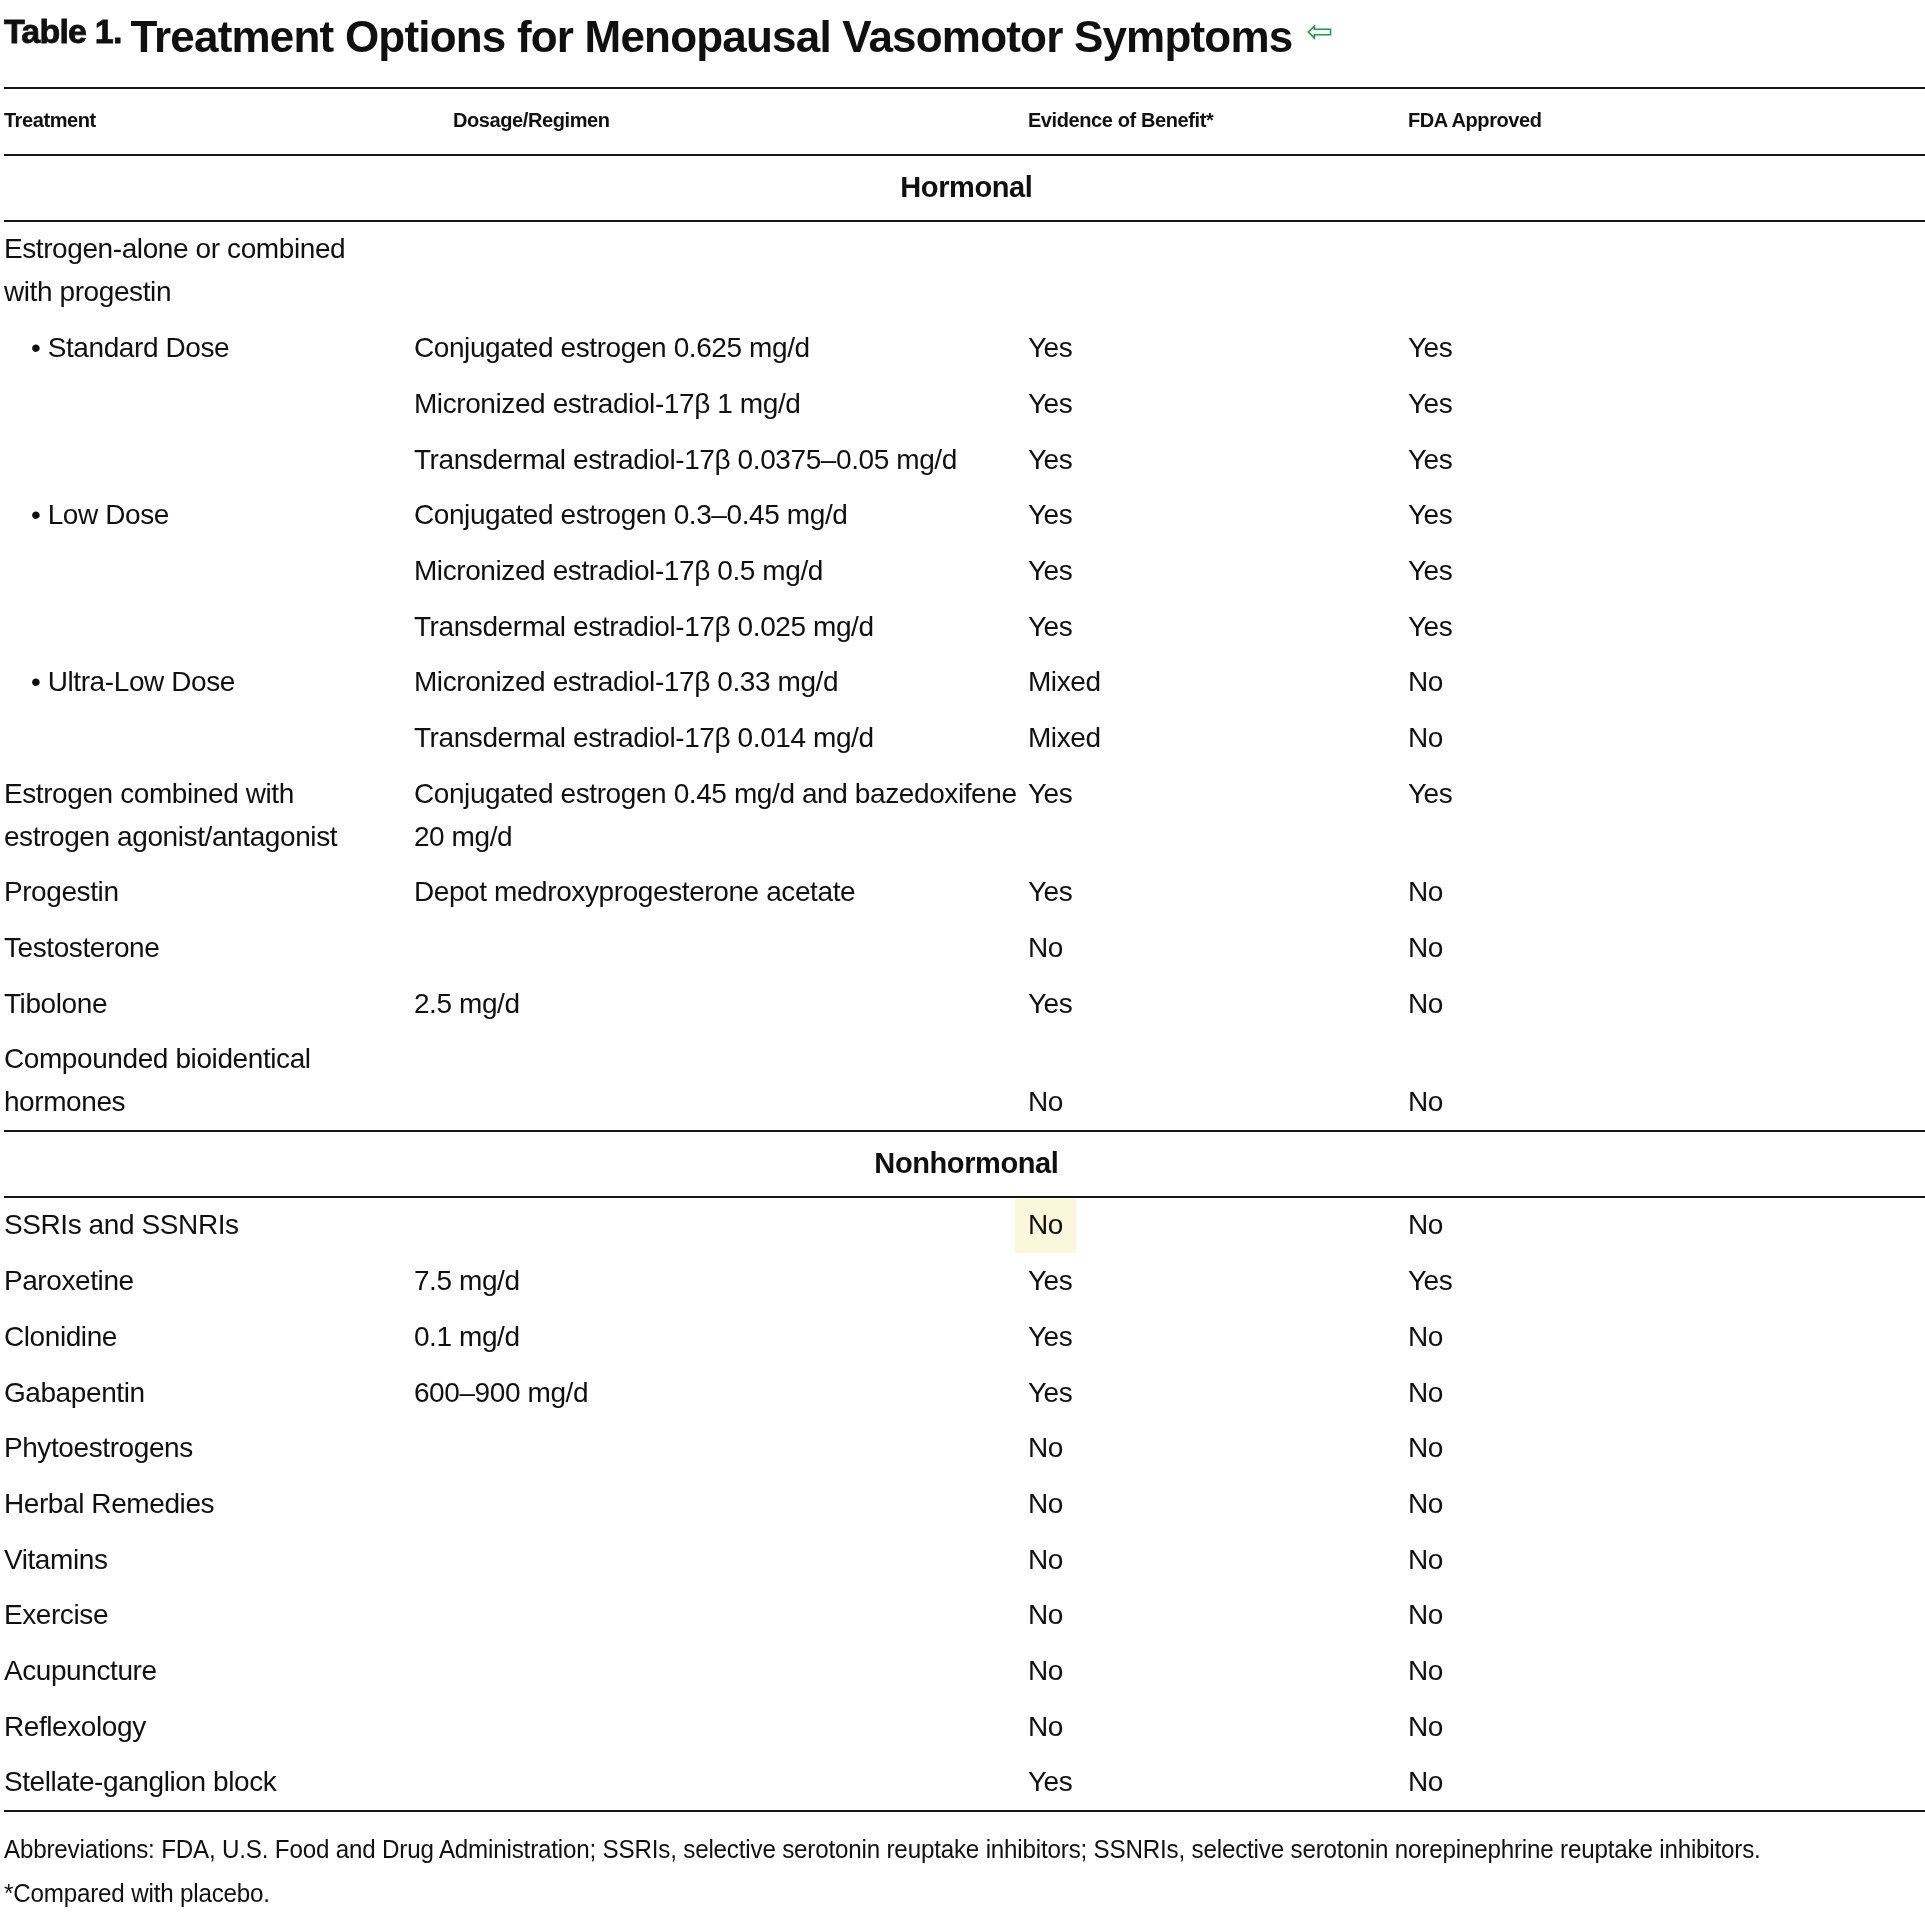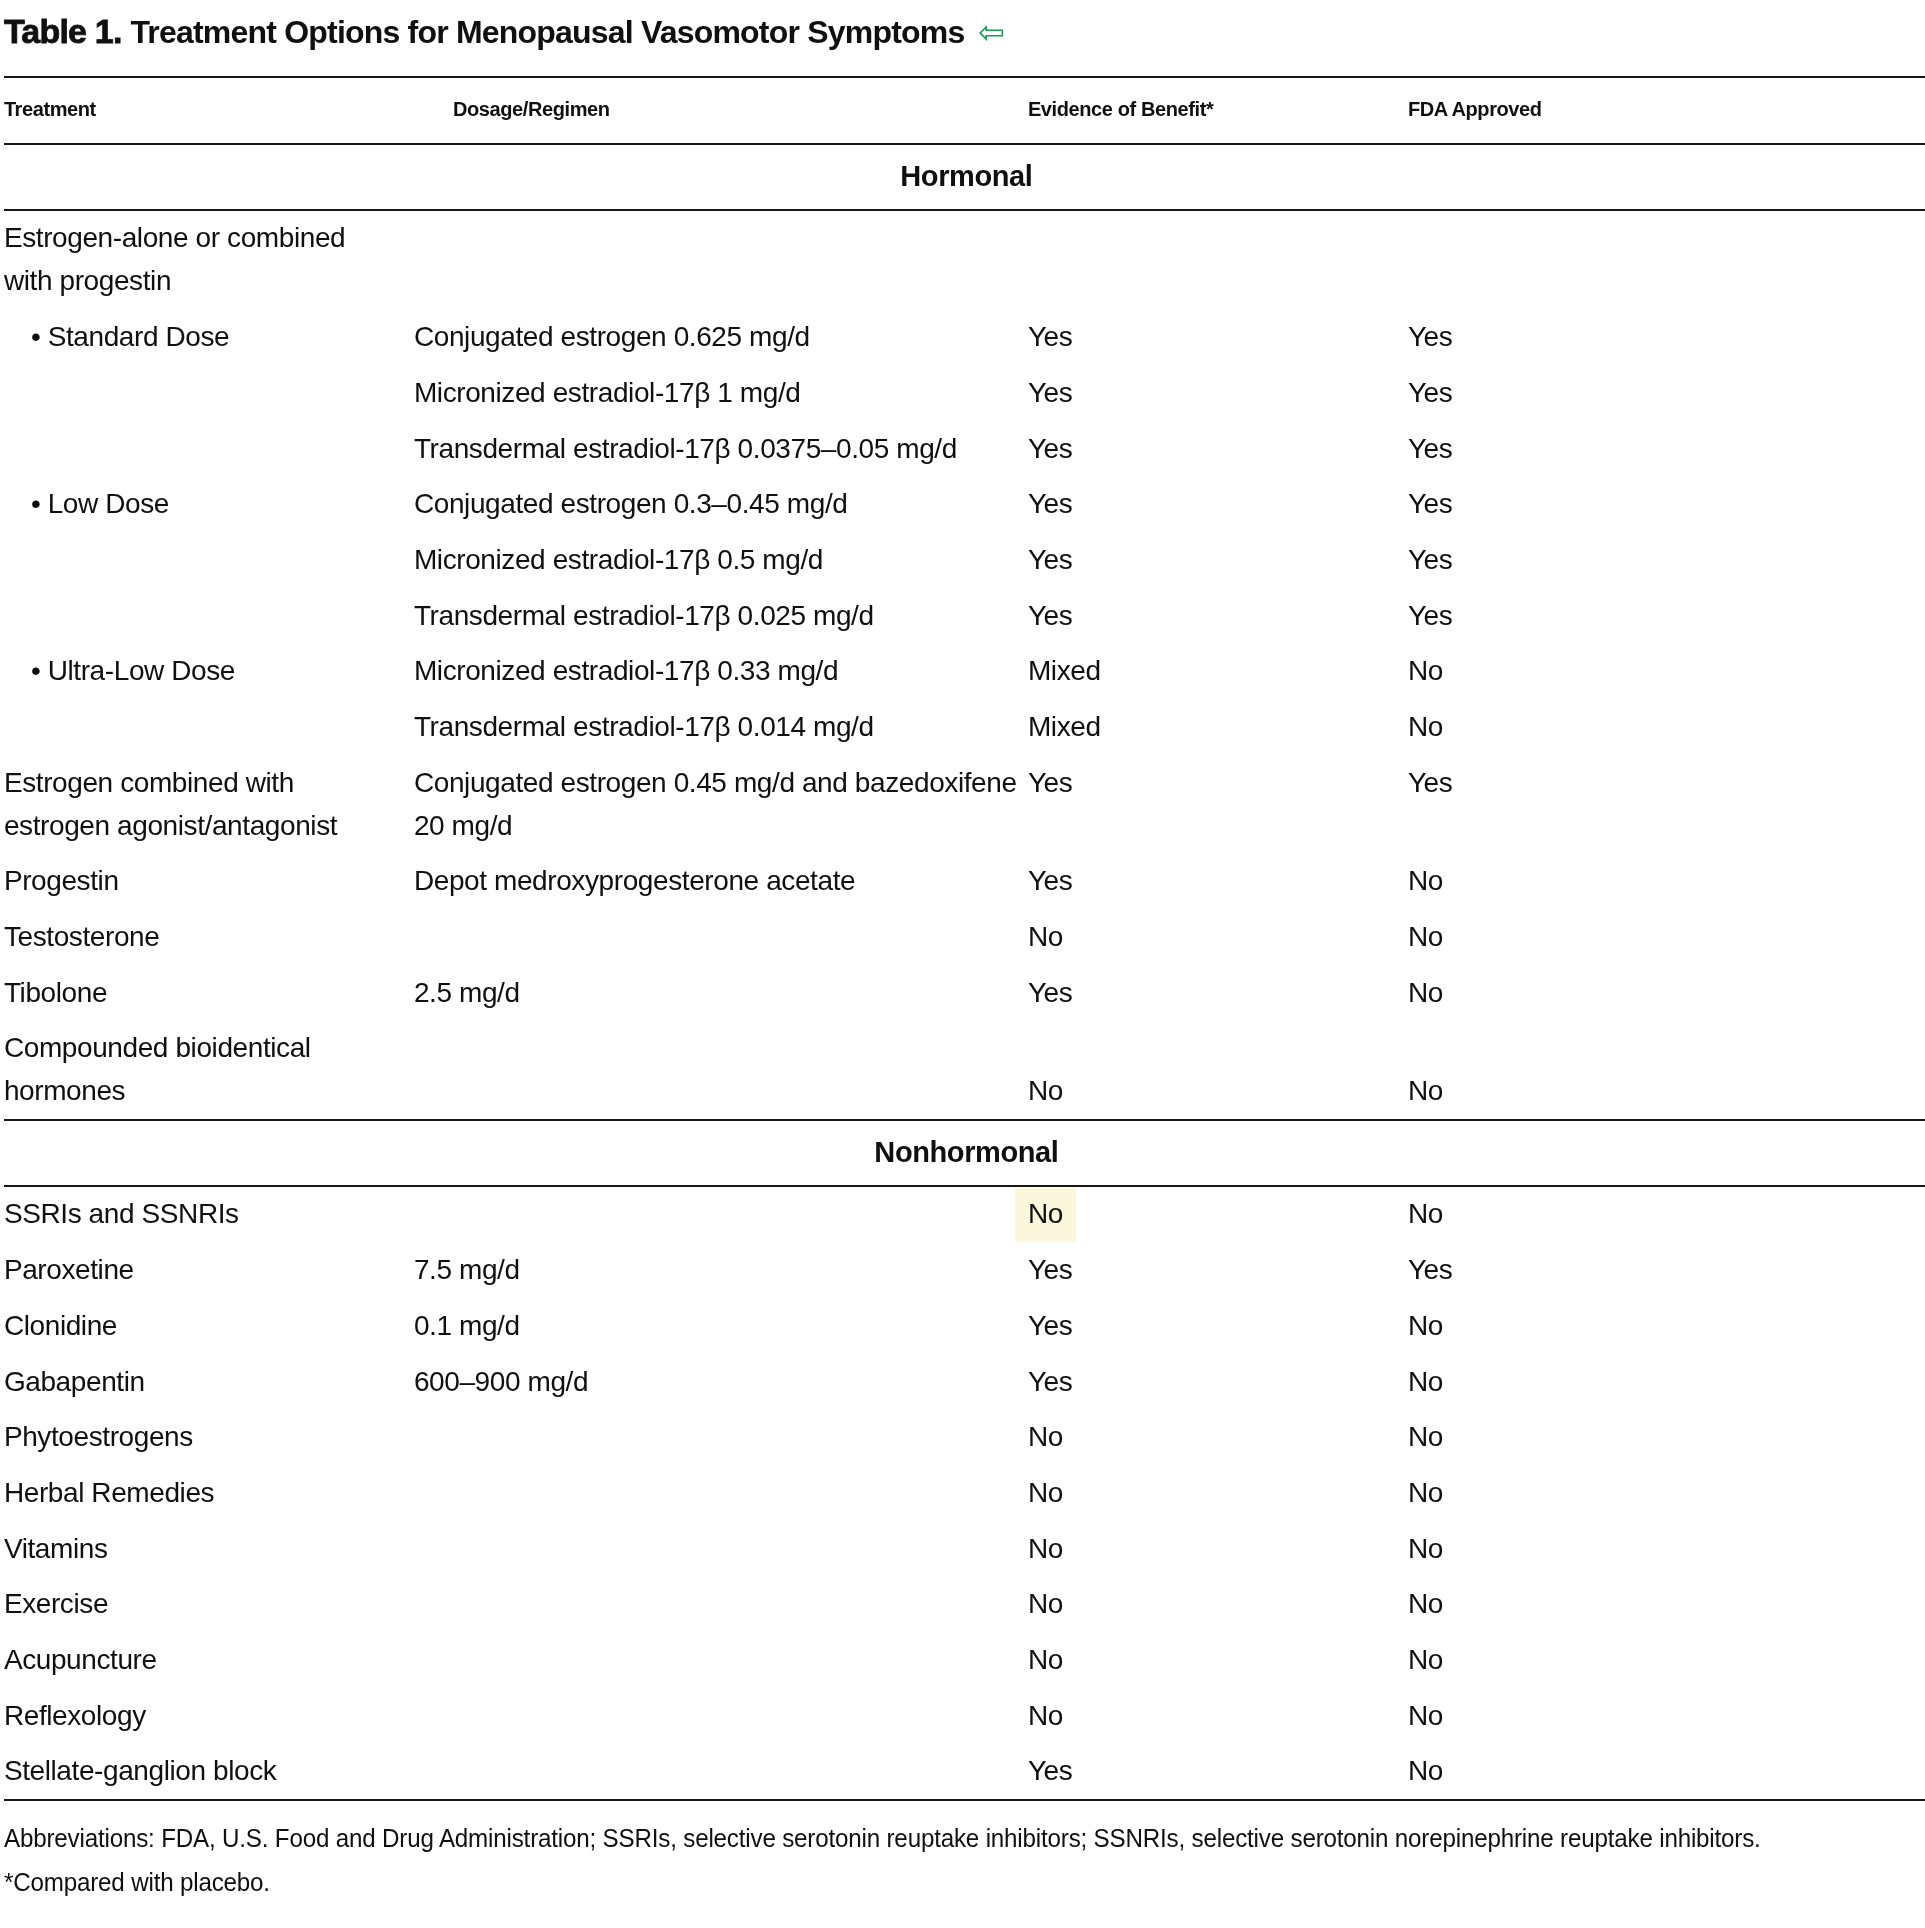--- a/index.html
+++ b/index.html
@@ -9,30 +9,30 @@
     background: #ffffff;
     color: #101010;
     font-family: "Liberation Sans", sans-serif;
     padding: 9.8px 9.8px 0 3.9px;
     overflow: hidden;
   }
 
   
   .title-row {
     display: flex;
-    align-items: flex-end;
+    align-items: flex-start;
     margin: 2px 0 25px 0;
     white-space: nowrap;
   }
   .title-bold {
     font-size: 34px; font-weight: 700; letter-spacing: -0.8px;
     -webkit-text-stroke: 0.8px #101010;
   }
   .title-rest {
-    font-size: 32px; font-weight: 700; letter-spacing: -0.8px;
+    font-size: 44px; font-weight: 700; letter-spacing: -0.8px;
     margin-left: 8.8px;
   }
   .backlink-arrow {
     font-family: "DejaVu Sans", sans-serif;
     font-size: 32px; font-weight: 400;
     color: #1d9b50;
     margin-left: 13.7px;
     cursor: pointer;
   }
 

